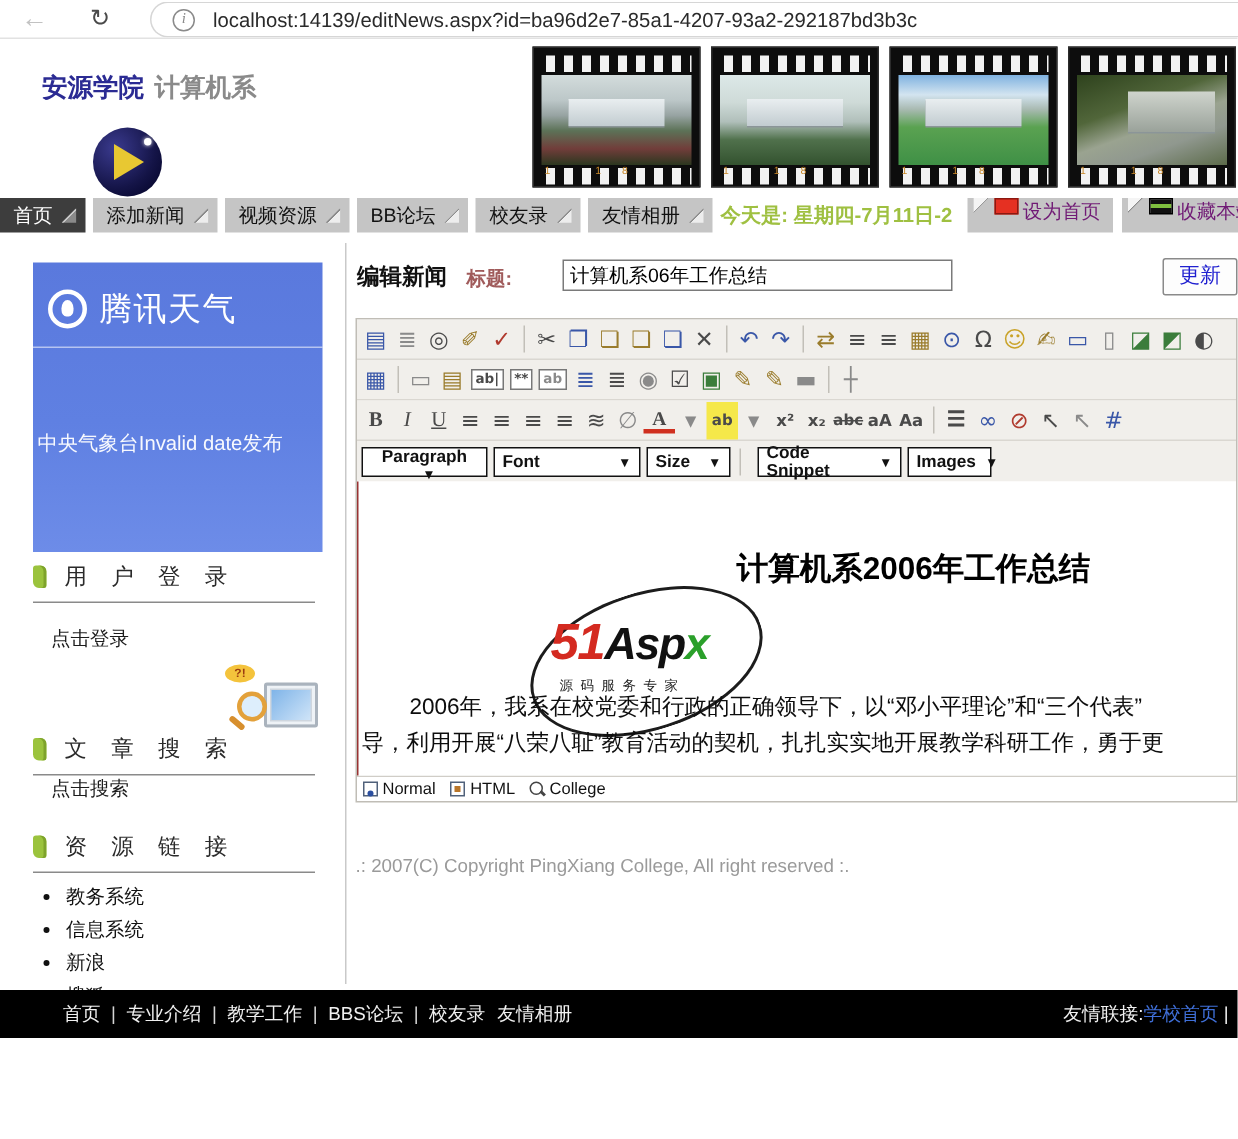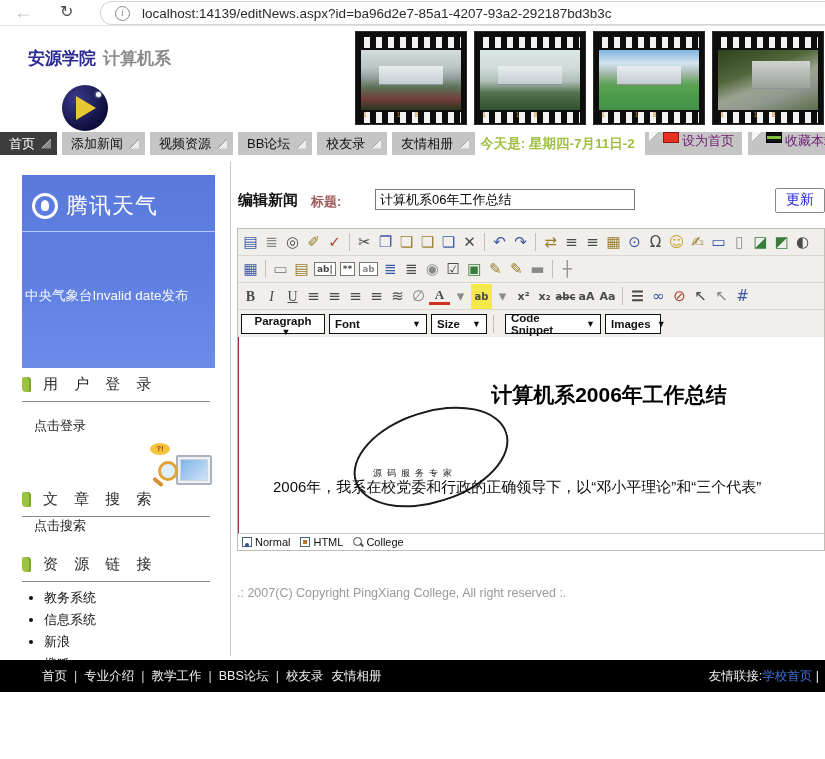--- a/index.html
+++ b/index.html
@@ -100,21 +100,21 @@
     border-radius:50%; background:rgba(215,235,252,.85); }
   .mag::after { content:""; position:absolute; left:-9px; top:16px; width:12px; height:4px;
     background:#d78f2e; transform:rotate(40deg); border-radius:2px; }
   .bubble { position:absolute; left:0; top:-4px; width:20px; height:12px; background:#f4c33c;
     border-radius:50%; color:#9c3c10; font-size:8px; font-weight:bold; text-align:center; line-height:12px; }
 
   .res-list { position:absolute; left:22px; top:414px; list-style:disc; color:#111; }
   .res-list li { font-size:13px; margin-bottom:4px; cursor:pointer; white-space:nowrap; }
 
   
-  .main { position:absolute; left:237px; top:188px; width:588px; height:468px; }
+  .main { position:absolute; left:237px; top:172px; width:588px; height:468px; }
   .edit-title { position:absolute; left:1px; top:3px; font-size:15px; font-weight:bold; color:#111; }
   .field-label { position:absolute; left:74px; top:5px; font-size:13px; font-weight:bold; color:#a05b5b; }
   .title-input { position:absolute; left:138px; top:1px; width:260px; height:21px;
     border:1px solid #7a7a7a; font-size:13px; padding:0 4px;
     font-family:"Liberation Sans","DejaVu Sans",sans-serif; }
   .update-btn { position:absolute; right:0px; top:0px; padding:2px 10px 3px;
     border:1px solid #8a8a8a; border-radius:2px; background:#fdfdfd; color:#1f1fd0;
     font-size:14px; cursor:pointer; font-family:inherit; }
 
   
@@ -440,23 +440,25 @@
           <span class="chev">▼</span>
         </div>
     </div>
 
     <div class="canvas">
       <div class="canvas-inner">
         <div class="doc-title">计算机系2006年工作总结</div>
         <div class="logo51">
           <span class="arc1"></span>
           <span class="arc2"></span>
+          <span class="logo-word"><span class="lg-51">51</span><span class="lg-asp">Asp</span><span class="lg-x">x</span></span>
           <span class="logo-tag">源码服务专家</span>
         </div>
         <div class="para l1">2006年，我系在校党委和行政的正确领导下，以“邓小平理论”和“三个代表”</div>
+        <div class="para l2">导，利用开展“八荣八耻”教育活动的契机，扎扎实实地开展教学科研工作，勇于更</div>
       </div>
     </div>
 
     <div class="mode-bar">
       <span class="mode">
           <span class="mi dot"></span>
           <span>Normal</span>
         </span>
       <span class="mode">
           <span class="mi htm"></span>

